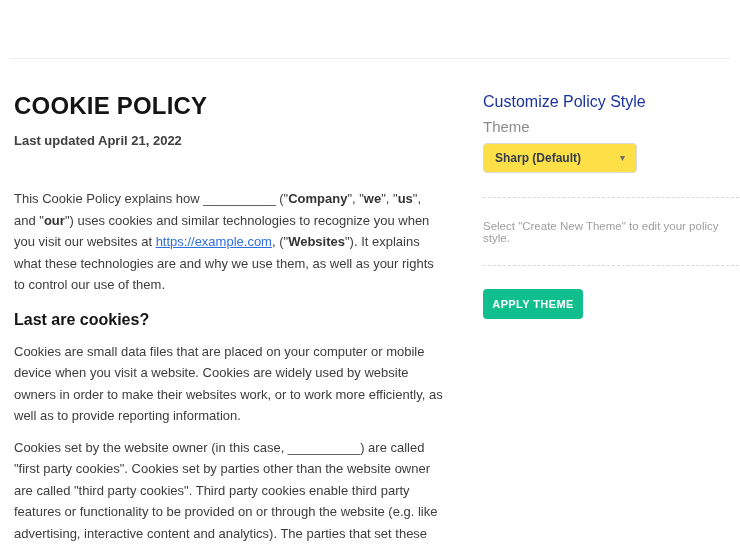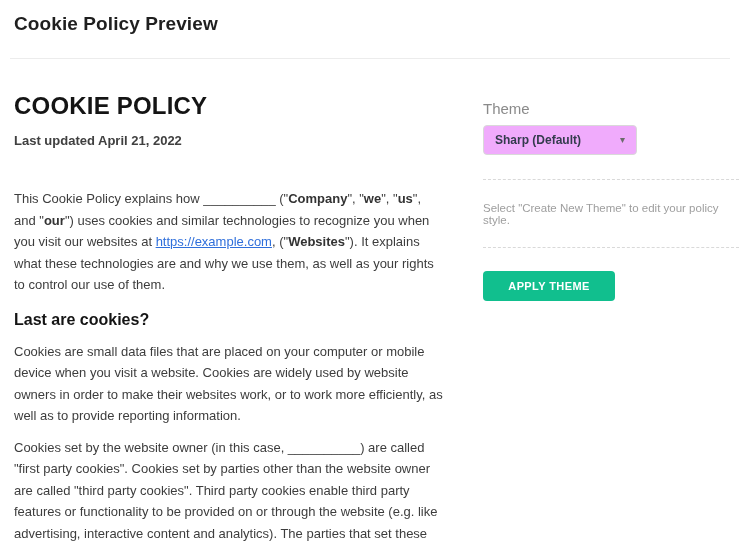--- a/index.html
+++ b/index.html
@@ -110,21 +110,21 @@
     margin-top: 7px;
     font-size: 15px;
     color: #8a8a8a;
   }
   .theme-select {
     margin-top: 8px;
     width: 154px;
     height: 30px;
     border: 1px solid #d9d9d9;
     border-radius: 4px;
-    background: #f0abfc;
+    background: #fde047;
     display: flex;
     align-items: center;
     justify-content: space-between;
     padding: 0 11px;
     cursor: pointer;
   }
   .theme-select .value {
     font-size: 12px;
     font-weight: 700;
     color: #333b4d;
@@ -140,40 +140,39 @@
   }
   .dd-1 { margin-top: 24px; }
   .dd-2 { margin-top: 21px; }
   .customize-note {
     margin-top: 22px;
     font-size: 11.5px;
     color: #9e9e9e;
   }
   .apply-btn {
     margin-top: 23px;
-    width: 132px;
+    width: 100px;
     height: 30px;
     background: #11bf8e;
     color: #ffffff;
     border: none;
     border-radius: 4px;
     font-family: inherit;
     font-size: 11px;
     font-weight: 700;
     letter-spacing: 0.4px;
     cursor: pointer;
   }
 </style>
 </head>
 <body>
 
 <div class="page">
 
   <div class="header">
-    <div class="page-title">Cookie Policy Preview</div>
   </div>
 
   <hr class="header-divider">
 
   <div class="main">
 
     <section class="preview-col">
       <h1 class="policy-title">COOKIE POLICY</h1>
       <p class="last-updated">Last updated April 21, 2022</p>
 
@@ -181,20 +180,21 @@
 
 
       <h2 class="section-heading">Last are cookies?</h2>
 
       <p class="body-p">Cookies are small data files that are placed on your computer or mobile device when you visit a website. Cookies are widely used by website owners in order to make their websites work, or to work more efficiently, as well as to provide reporting information.</p>
 
       <p class="body-p">Cookies set by the website owner (in this case, __________) are called "first party cookies". Cookies set by parties other than the website owner are called "third party cookies". Third party cookies enable third party features or functionality to be provided on or through the website (e.g. like advertising, interactive content and analytics). The parties that set these third party cookies can recognize your computer both when it visits the website in question and also when it visits certain other websites.</p>
     </section>
 
     <aside class="customize-col">
+      <h2 class="customize-title">Customize Policy Style</h2>
       <div class="theme-label">Theme</div>
 
       <div class="theme-select">
         <span class="value">Sharp (Default)</span>
         <span class="caret">▾</span>
       </div>
 
       <hr class="dashed-divider dd-1">
 
       <p class="customize-note">Select "Create New Theme" to edit your policy style.</p>

